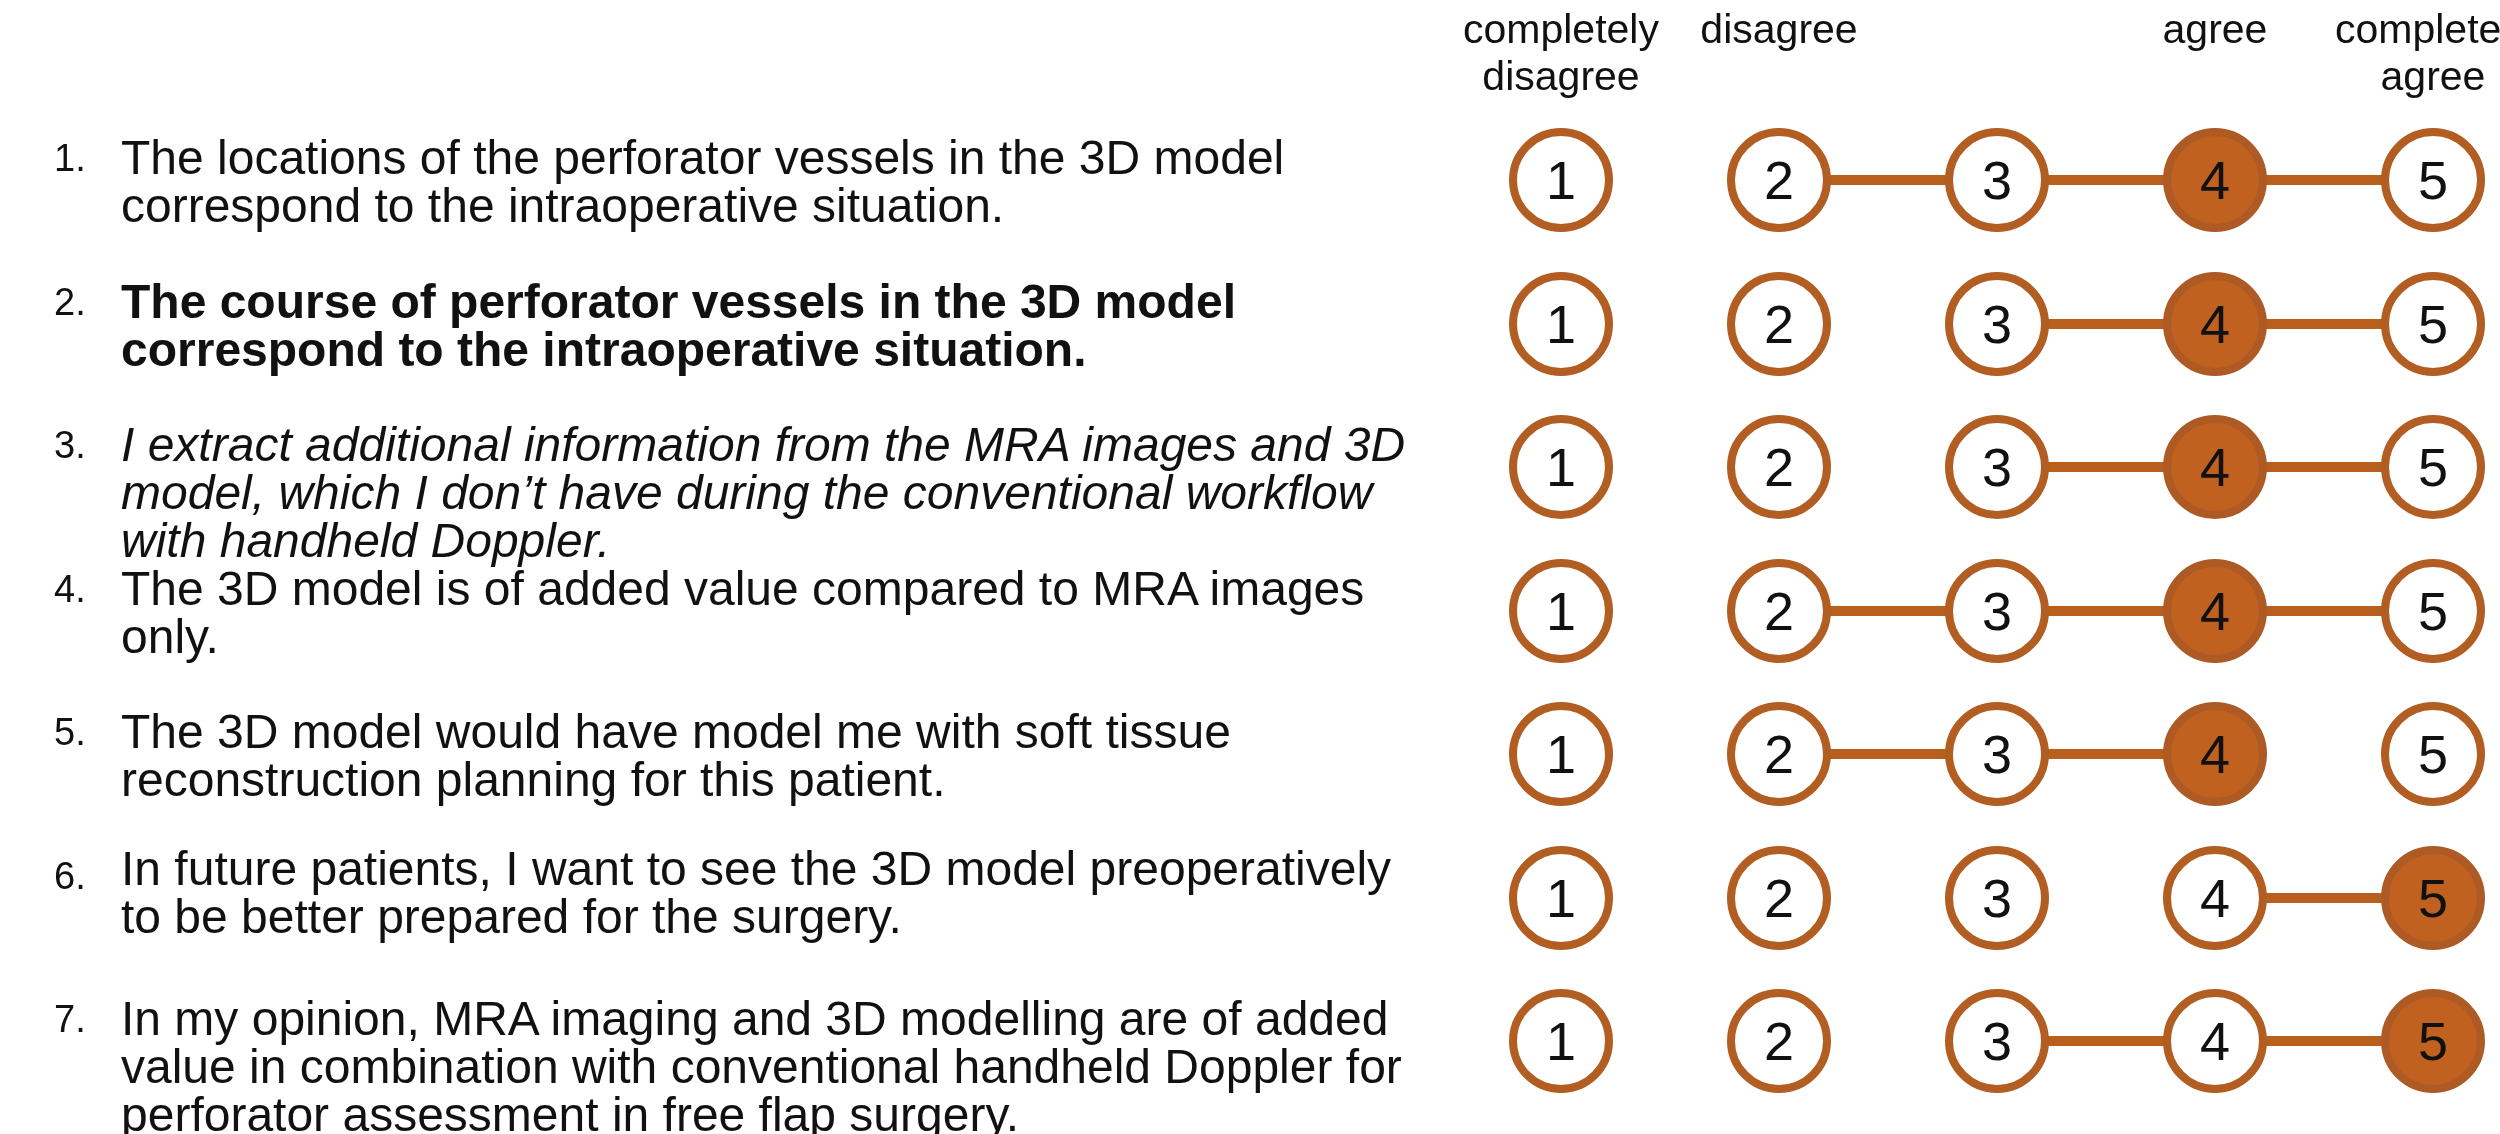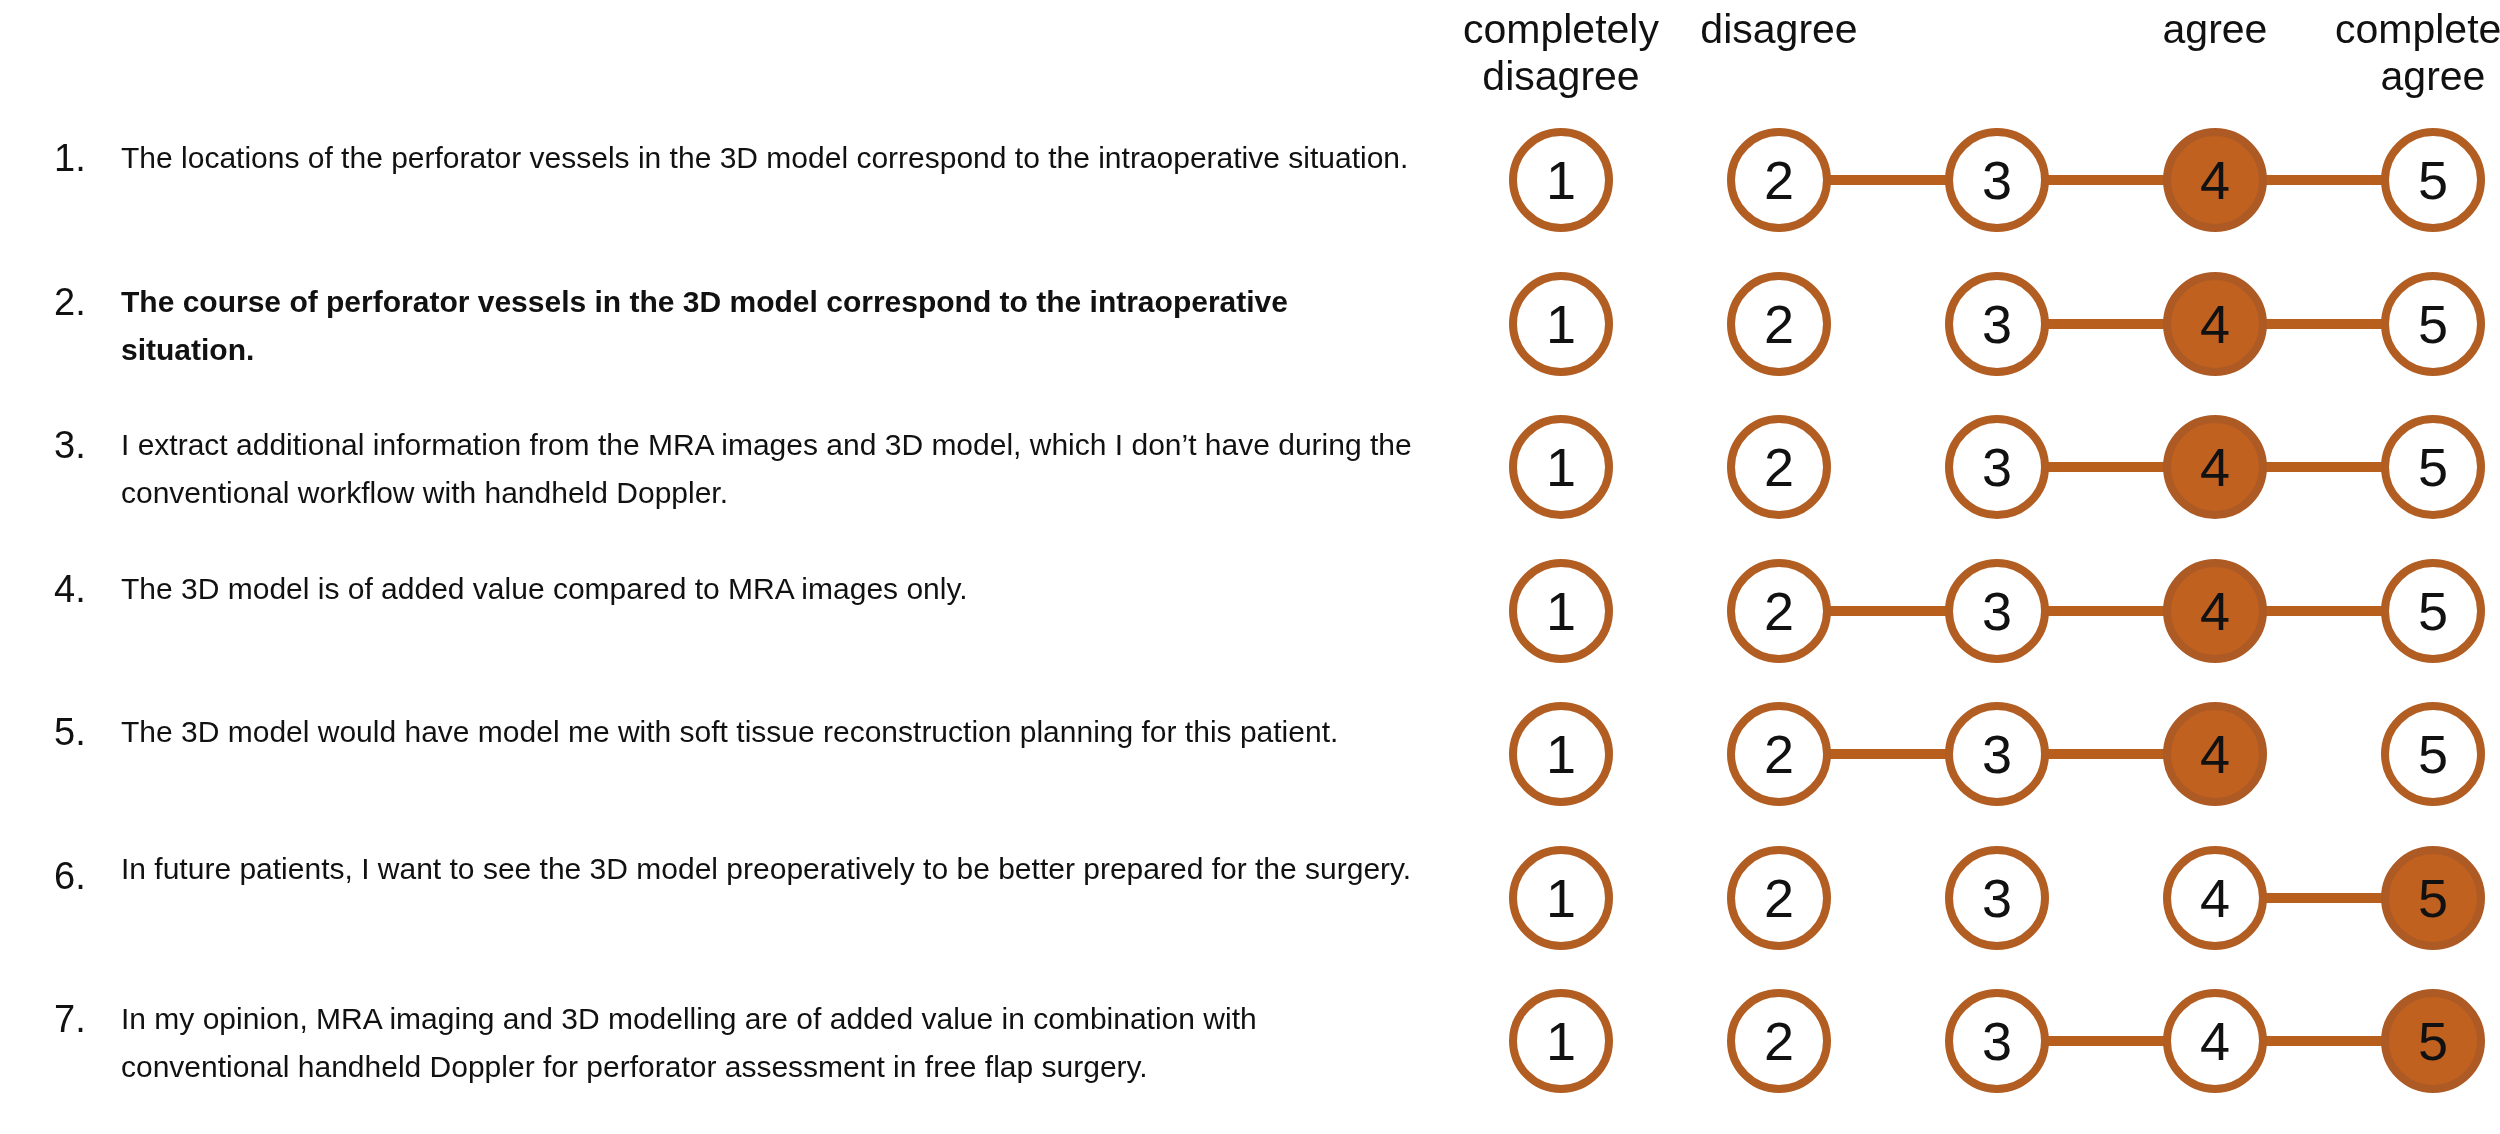--- a/index.html
+++ b/index.html
@@ -25,21 +25,21 @@
   .hdr span { display: block; }
 
   
   .q-row { position: absolute; left: 0; top: 0; width: 100%; height: 100%; pointer-events: none; }
   .q-num {
     position: absolute; left: 30px; width: 60px;
     font-size: 38px; line-height: 48px; color: #111111;
   }
   .q-text {
     position: absolute; left: 97px; width: 1295px;
-    font-size: 30px; line-height: 48px; color: #111111;
+    font-size: 48px; line-height: 48px; color: #111111;
   }
 
   
   .scale-row { position: absolute; left: 1477px; width: 992px; height: 104px; pointer-events: auto; }
   .range-line {
     position: absolute; top: 47px; height: 10px;
     background: var(--accent-line);
     z-index: 0;
   }
   .circle {
@@ -100,21 +100,21 @@
       <div class="range-line" style="left: 496px; width: 436px;"></div>
     <div class="circle" style="left: 8px;">1</div>
           <div class="circle" style="left: 226px;">2</div>
           <div class="circle" style="left: 444px;">3</div>
           <div class="circle filled" style="left: 662px;">4</div>
           <div class="circle" style="left: 880px;">5</div>
         </div>
   </div>
       <div class="q-row">
     <div class="q-num" style="top: 421px;">3.</div>
-    <div class="q-text" style="top: 421px;">I extract additional information from the MRA images and 3D model, which I don’t have during the conventional workflow with handheld Doppler.</div>
+    <div class="q-text" style="top: 421px; font-style: italic;">I extract additional information from the MRA images and 3D model, which I don’t have during the conventional workflow with handheld Doppler.</div>
     <div class="scale-row" style="top: 415px;">
       <div class="range-line" style="left: 496px; width: 436px;"></div>
     <div class="circle" style="left: 8px;">1</div>
           <div class="circle" style="left: 226px;">2</div>
           <div class="circle" style="left: 444px;">3</div>
           <div class="circle filled" style="left: 662px;">4</div>
           <div class="circle" style="left: 880px;">5</div>
         </div>
   </div>
       <div class="q-row">

